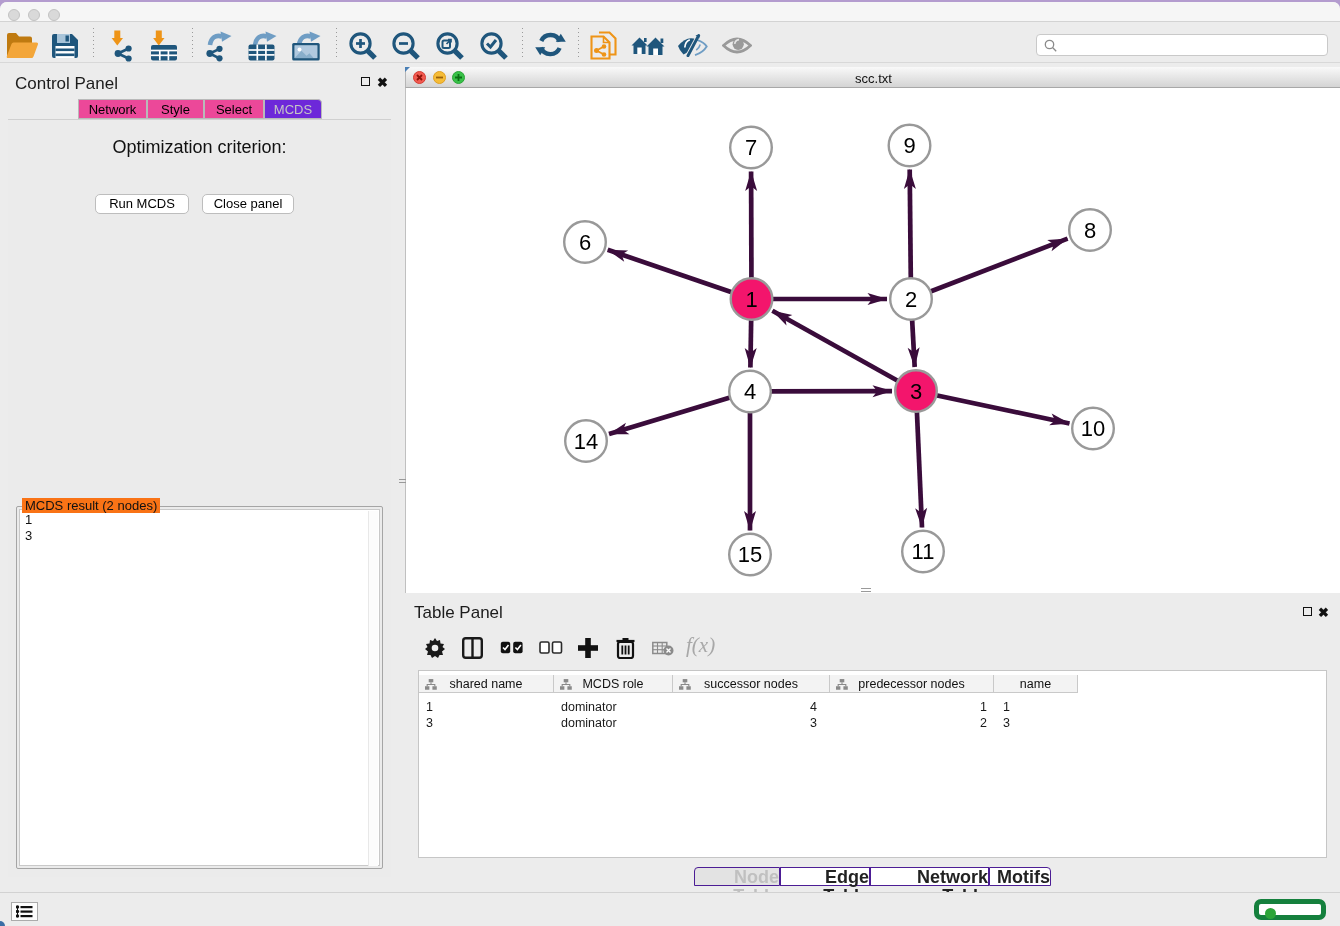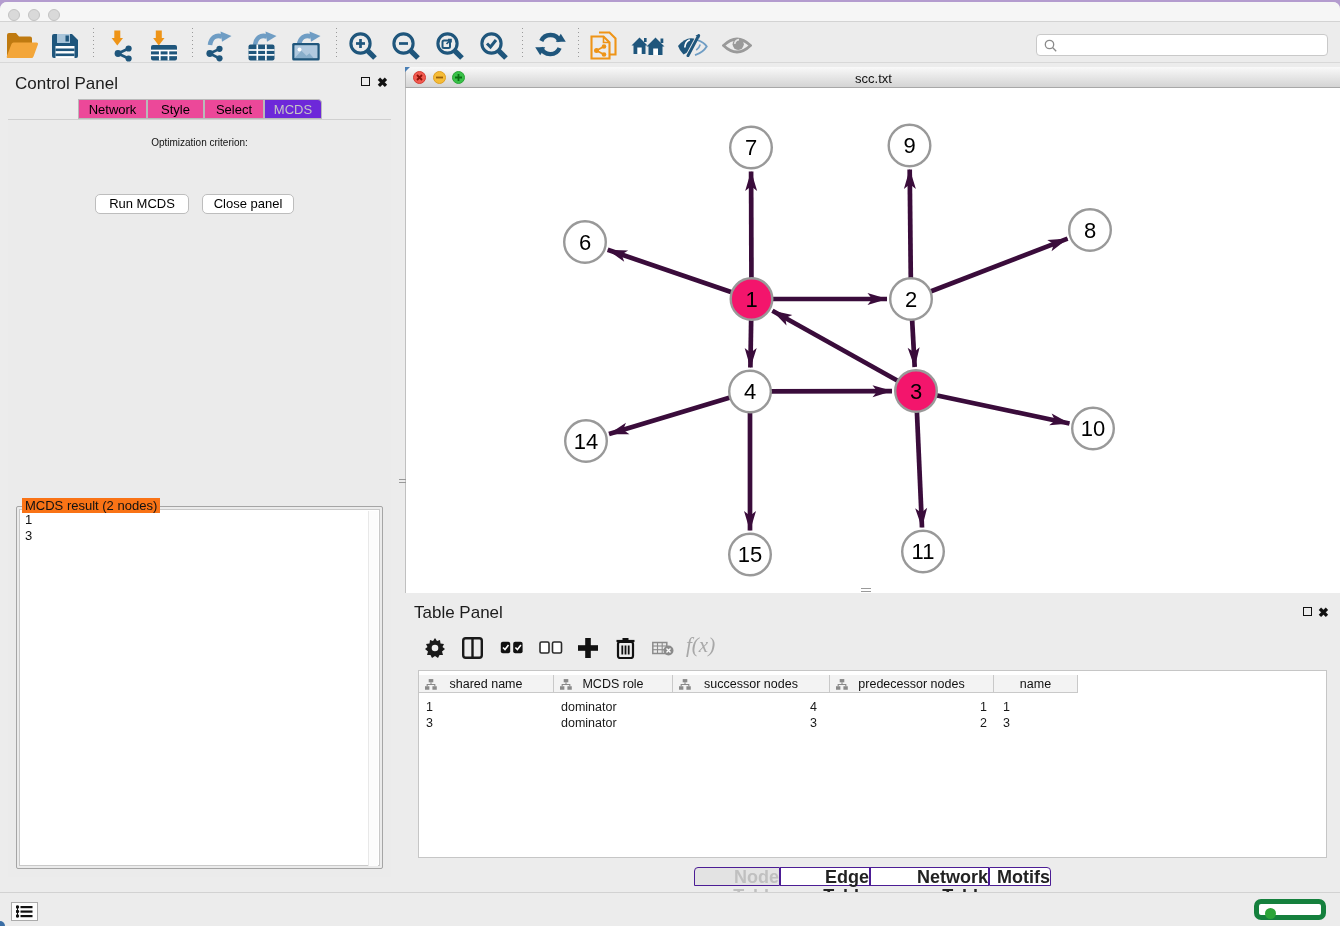--- a/index.html
+++ b/index.html
@@ -14,21 +14,21 @@
 #searchbox{position:absolute;left:1036px;top:11px;width:292px;height:22px;background:#fff;border:1px solid #c9c9c9;border-radius:4px;}
 #mainline{position:absolute;left:0;top:60px;width:1340px;height:1px;background:#d8d8d8;}
 
 #cp{position:absolute;left:0;top:61px;width:399px;height:830px;background:#ececec;}
 .ptitle{font-size:17px;color:#1c1c1c;}
 .maxbox{position:absolute;width:9px;height:9px;border:1.5px solid #111;}
 .closex{position:absolute;font-size:13px;font-weight:bold;color:#111;line-height:10px;}
 .tab{position:absolute;height:20px;background:#ec4899;border:1px solid #b9b9b9;font-size:13px;color:#000;text-align:center;line-height:20px;}
 .tabsel{background:#6d28d9;color:#c6c6c6;border-radius:0 4px 0 0;}
 #cpcontent{position:absolute;left:8px;top:56px;width:383px;height:758px;background:#ebebeb;border-top:1px solid #d0d0d0;}
-#optlabel{position:absolute;left:0;top:17px;width:383px;text-align:center;font-size:10px;color:#111;}
+#optlabel{position:absolute;left:0;top:17px;width:383px;text-align:center;font-size:18px;color:#111;}
 #combo{position:absolute;left:36px;top:39px;width:312px;height:22px;background:#fff;border:1px solid #b3b3b3;border-radius:4px;font-size:13px;color:#000;line-height:20px;padding-left:10px;}
 .btn{position:absolute;height:20px;background:#fff;border:1px solid #bdbdbd;border-radius:5px;font-size:13px;color:#000;text-align:center;line-height:18px;}
 #mcdsbox{position:absolute;left:8px;top:386px;width:367px;height:363px;border:1px solid #a5a5a5;border-radius:2px;}
 #mcdslabel{position:absolute;left:5px;top:-9px;background:#f97316;padding:0 3px;font-size:13px;color:#111;}
 #mcdswhite{position:absolute;left:2px;top:2px;width:361px;height:357px;background:#fff;border:1px solid #c9c9c9;}
 #mcdstext{position:absolute;left:5px;top:2px;font-size:13px;color:#111;line-height:16px;}
 #mcdssb{position:absolute;right:1px;top:1px;width:10px;height:355px;background:#fcfcfc;border-left:1px solid #e8e8e8;}
 
 #netwin{position:absolute;left:405px;top:65px;width:935px;height:526px;}
 #nettb{position:absolute;left:0;top:0;width:935px;height:21px;background:linear-gradient(#f9f9f9,#d4d4d4);border-bottom:1px solid #a8a8a8;border-left:1px solid #b5b5b5;border-radius:4px 0 0 0;}

